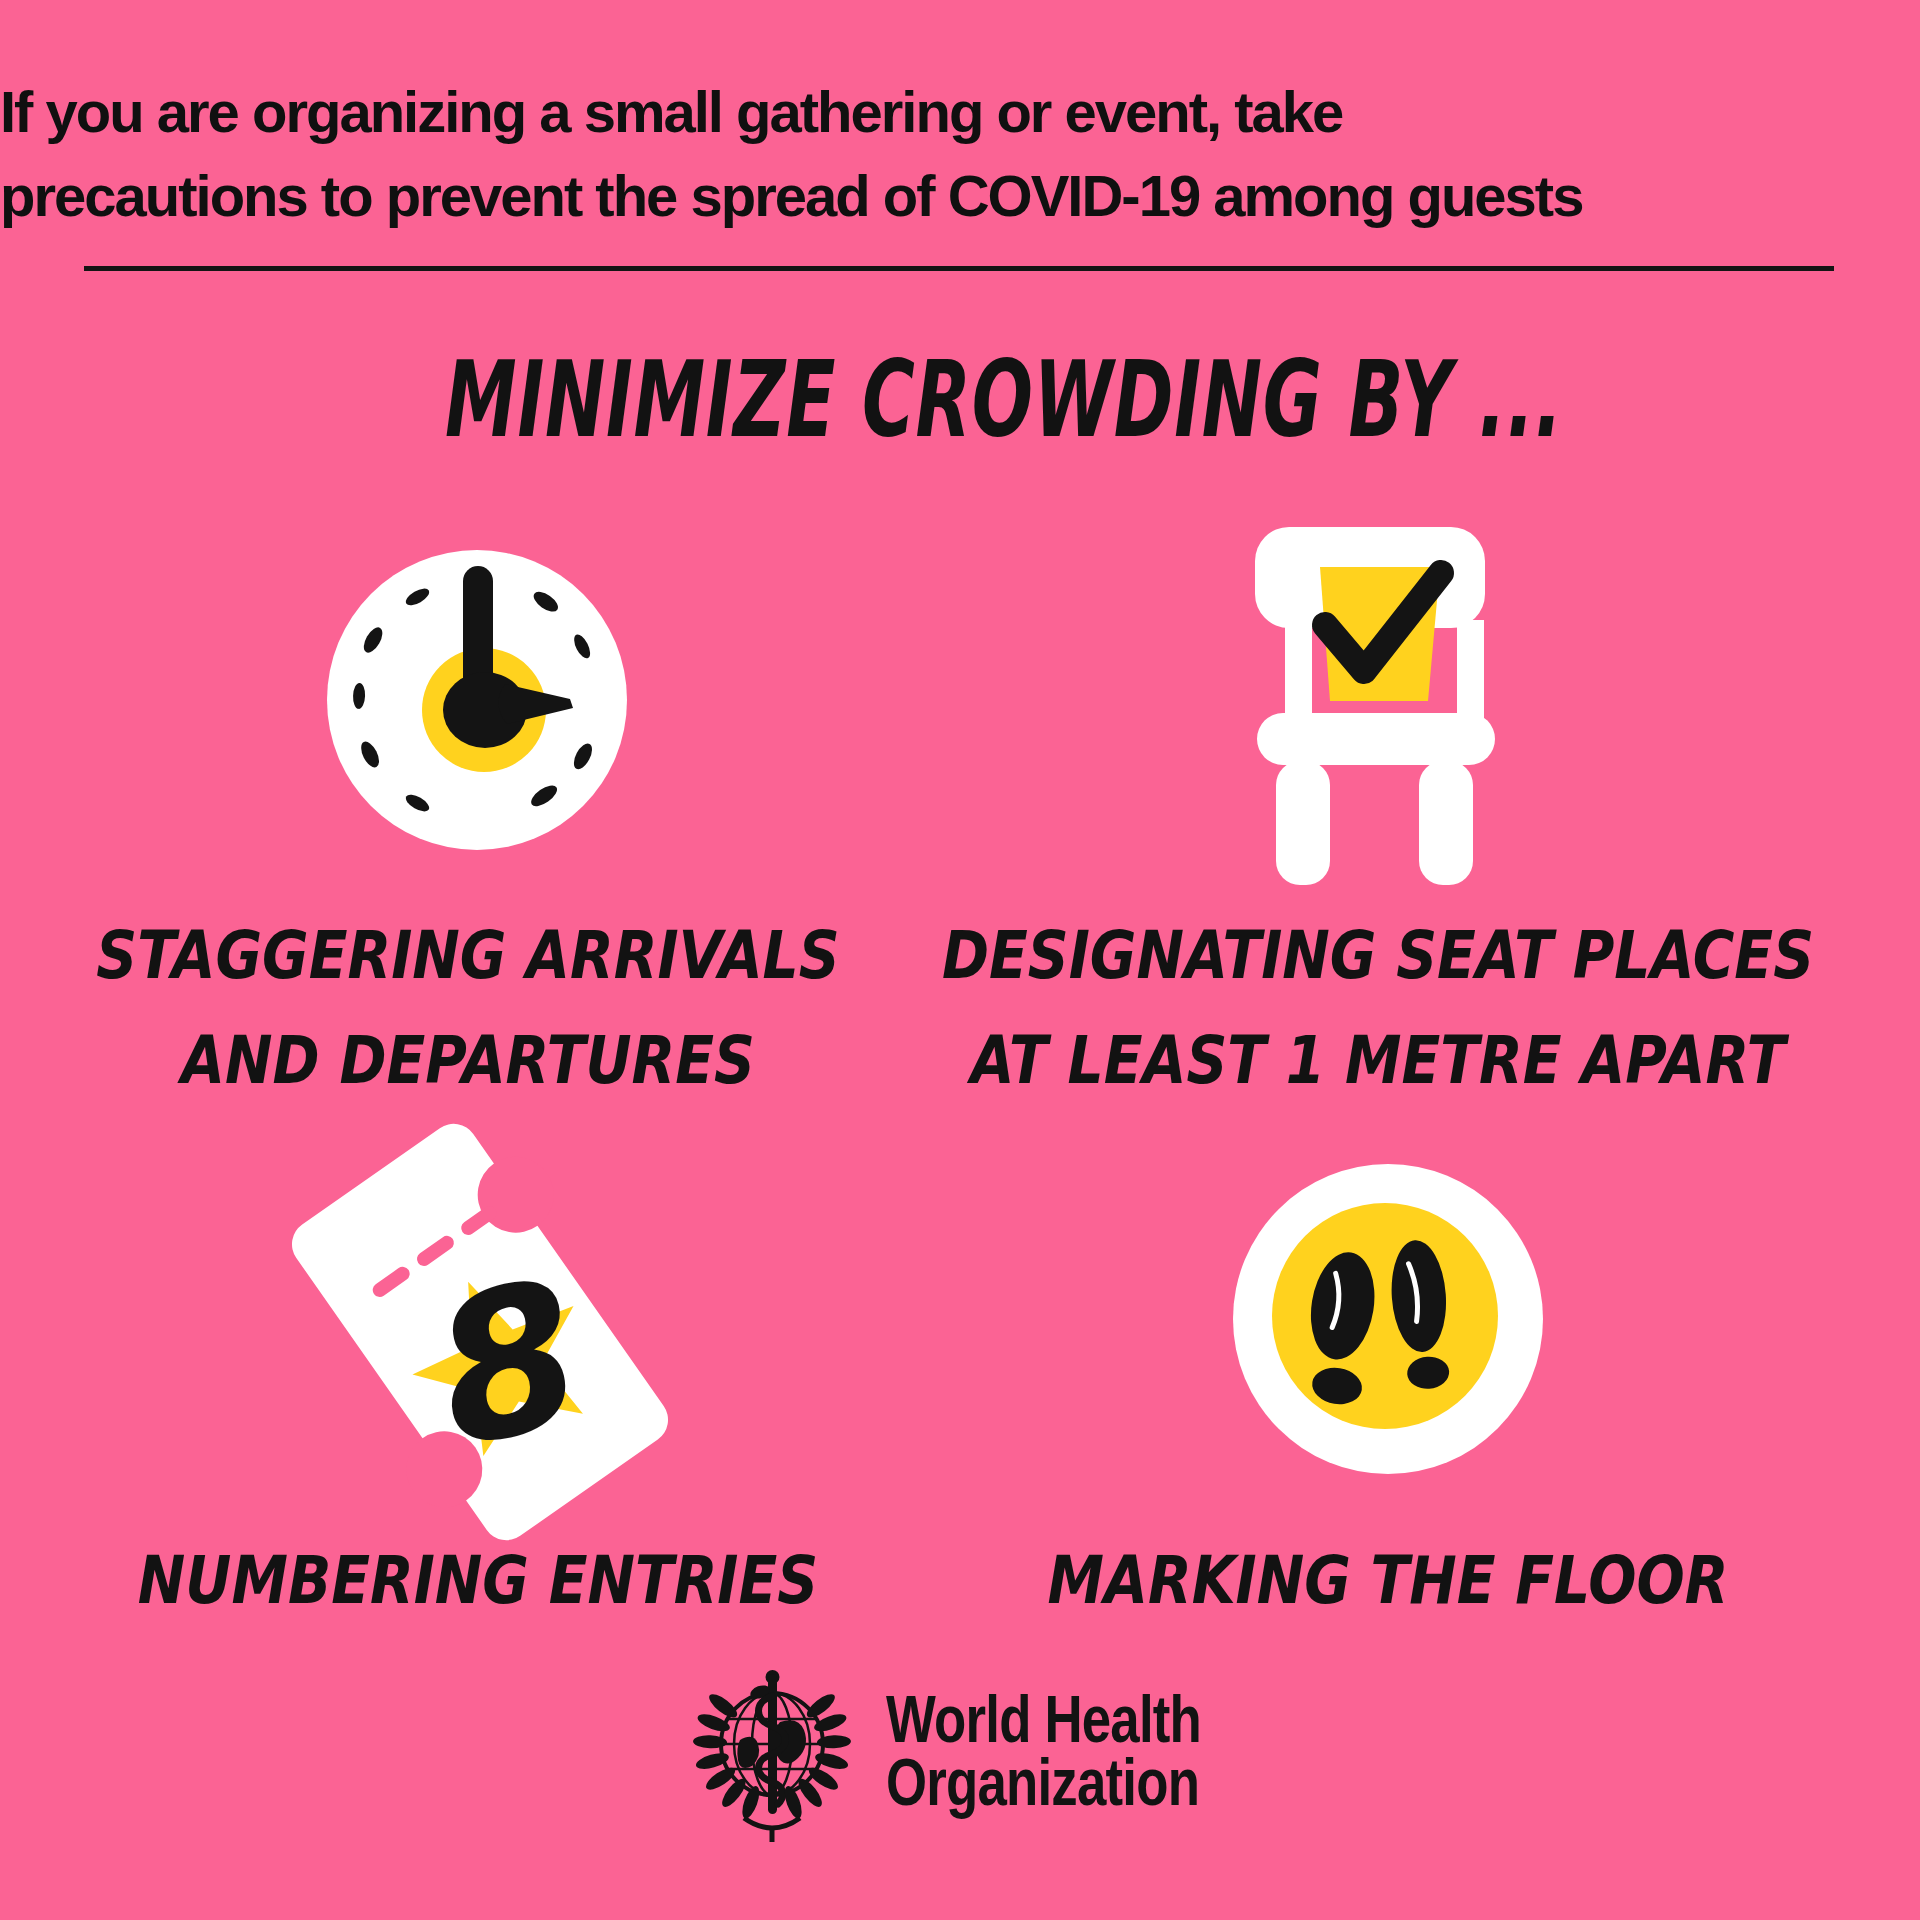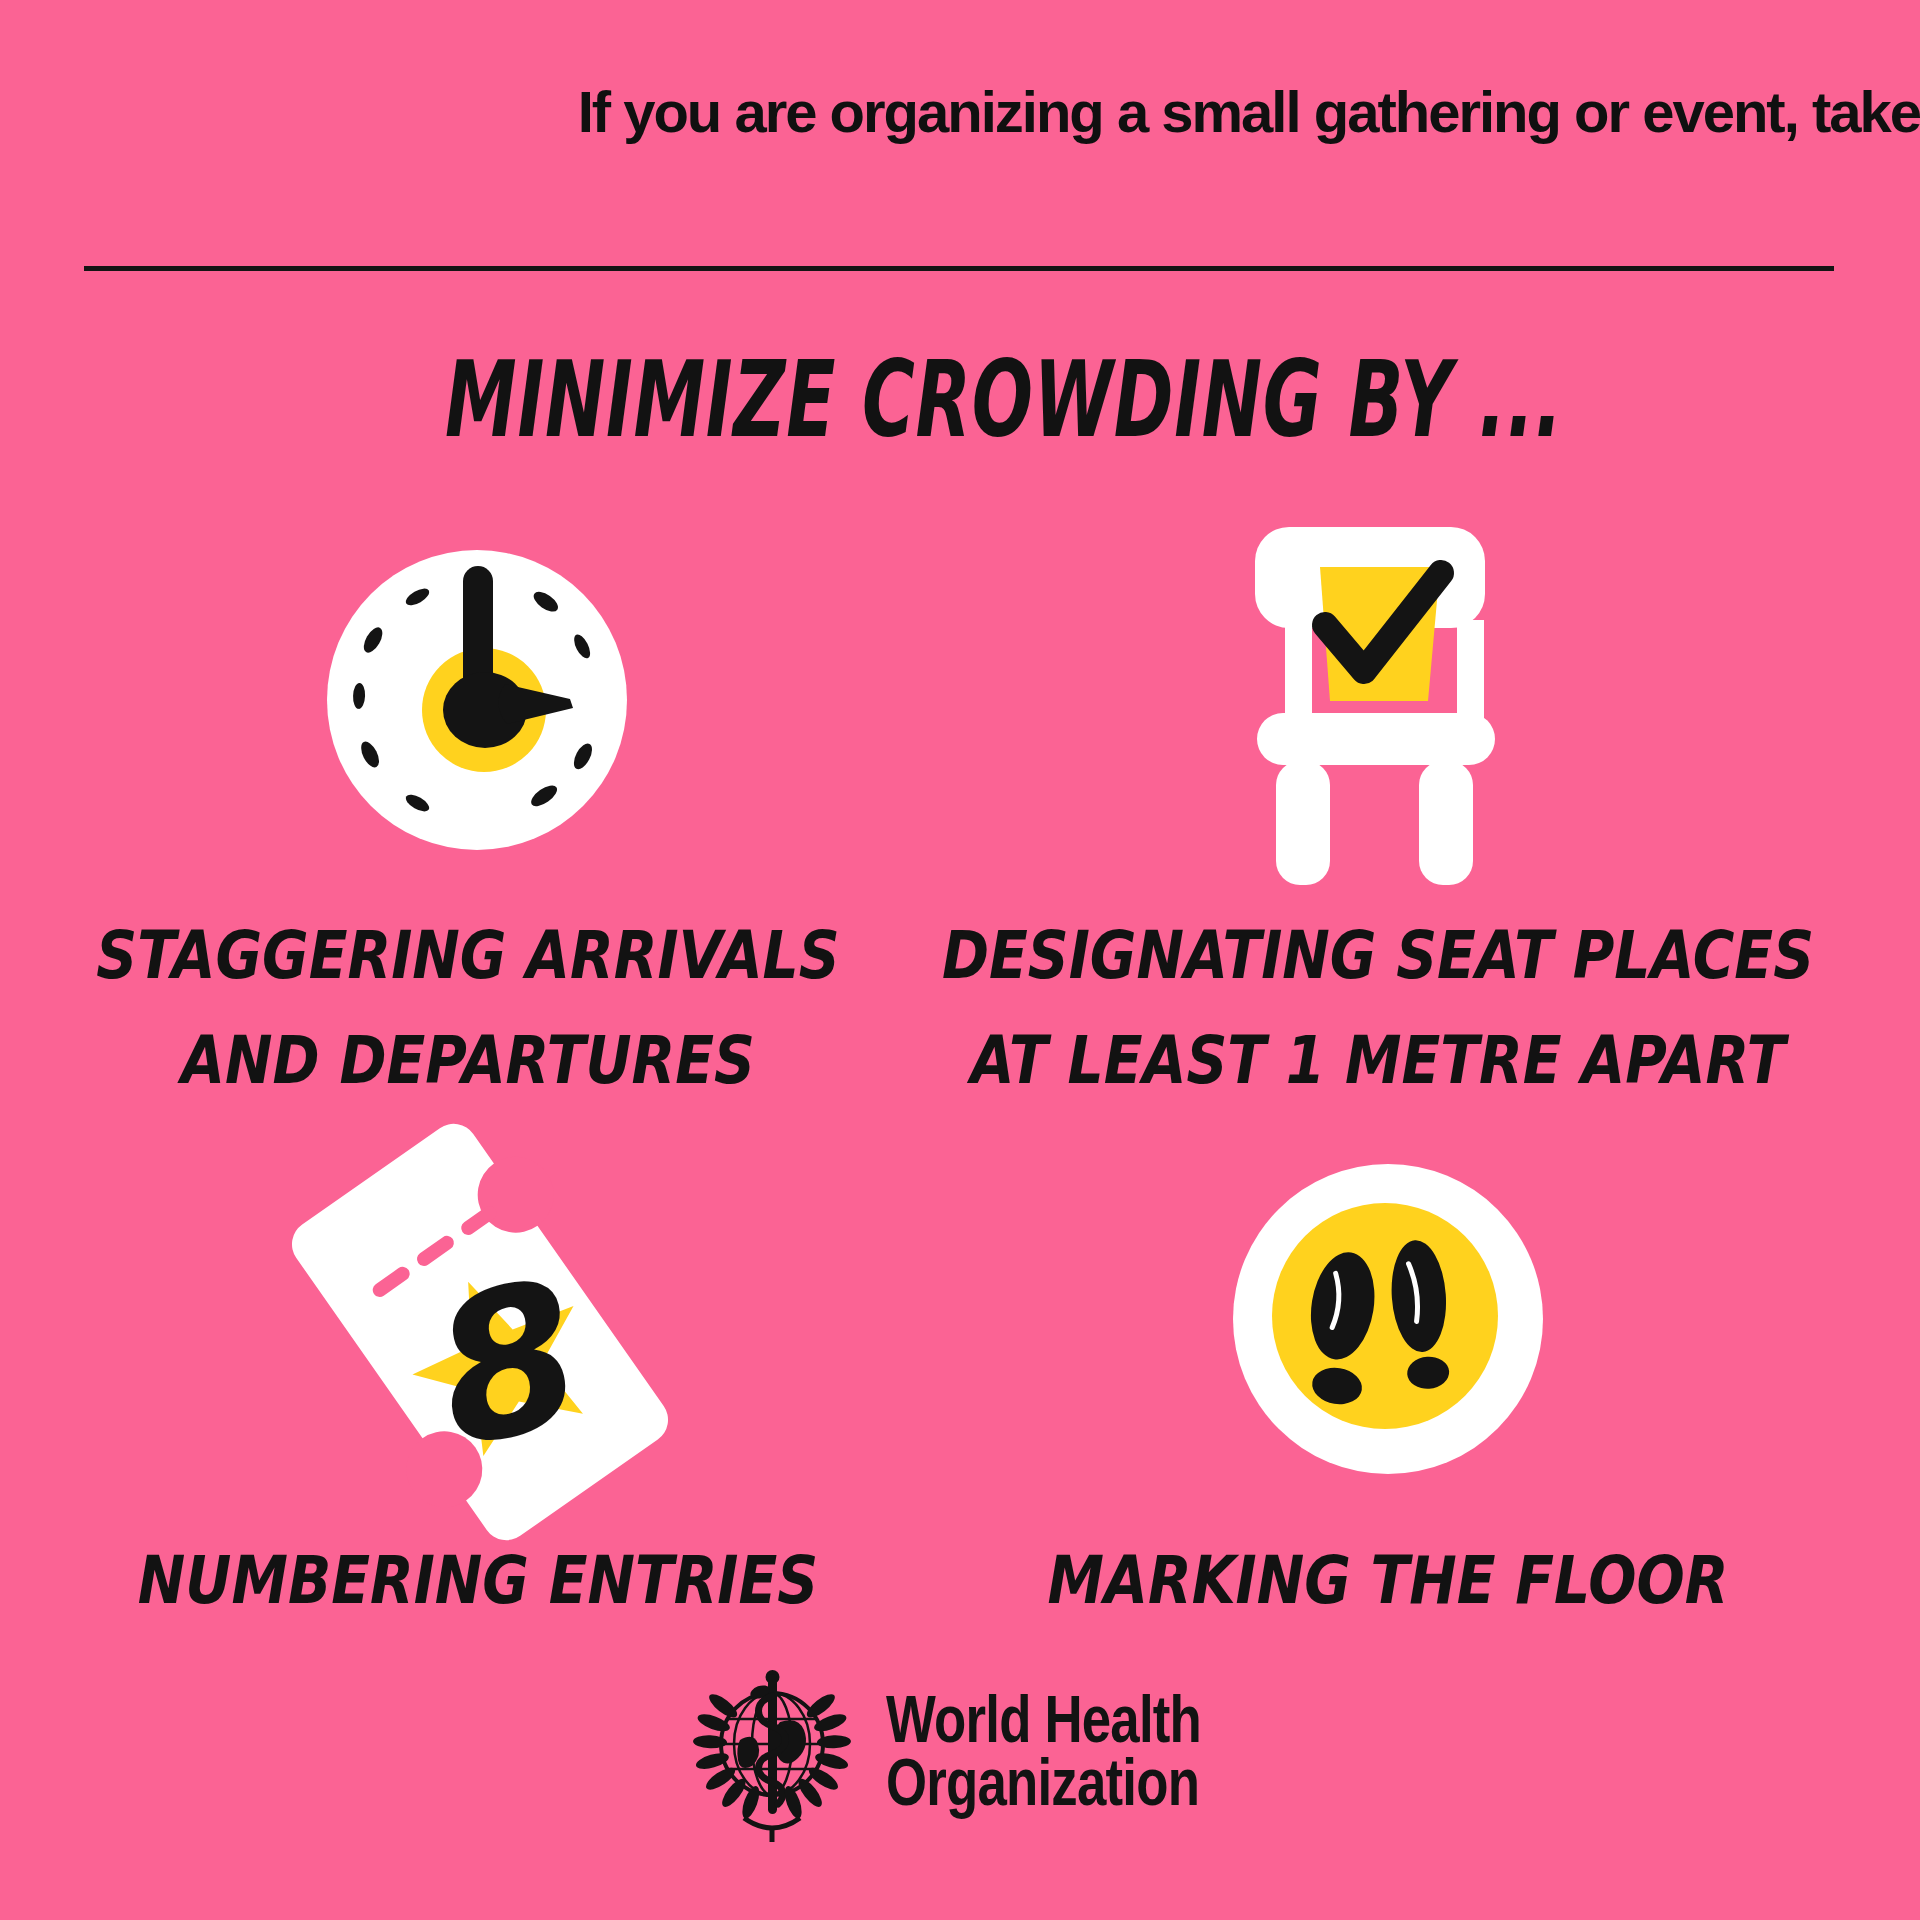--- a/index.html
+++ b/index.html
@@ -8,21 +8,21 @@
     width:1920px;height:1920px;
     background:#FB6394;
     overflow:hidden;
     font-family:"Liberation Sans",sans-serif;
     color:#141414;
   }
   .abs{position:absolute;}
   
   .header{
     top:70px;left:0;width:1920px;
-    text-align:right;
+    text-align:left;
     font-weight:700;
     font-size:58px;
     letter-spacing:-2px;
     line-height:84px;
     color:#101010;
   }
   .divider{
     top:266px;left:84px;width:1750px;height:5px;
     background:#141414;
   }
@@ -60,20 +60,21 @@
     white-space:nowrap;
   }
 </style>
 </head>
 <body>
 
 <div class="stage">
 
   <div class="abs header">
     <div>If you are organizing a small gathering or event, take</div>
+    <div>precautions to prevent the spread of COVID-19 among guests</div>
   </div>
 
   <div class="abs divider"></div>
 
   <div class="abs brush title">MINIMIZE CROWDING BY ...</div>
 
   <svg class="abs icon-svg" style="left:327px;top:550px" width="300" height="300" viewBox="0 0 300 300">
     <circle cx="150" cy="150" r="150" fill="#FFFFFF"></circle>
     <g fill="#141414">
       <ellipse cx="150" cy="30" rx="14" ry="7" transform="rotate(35 150 150)"></ellipse>

